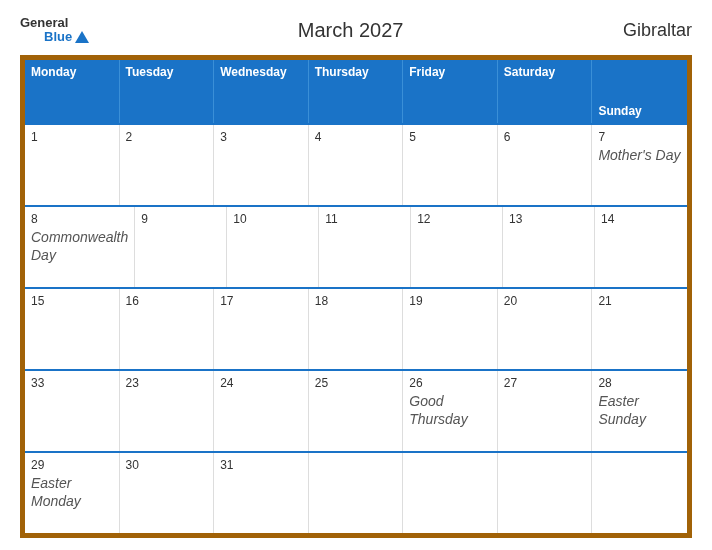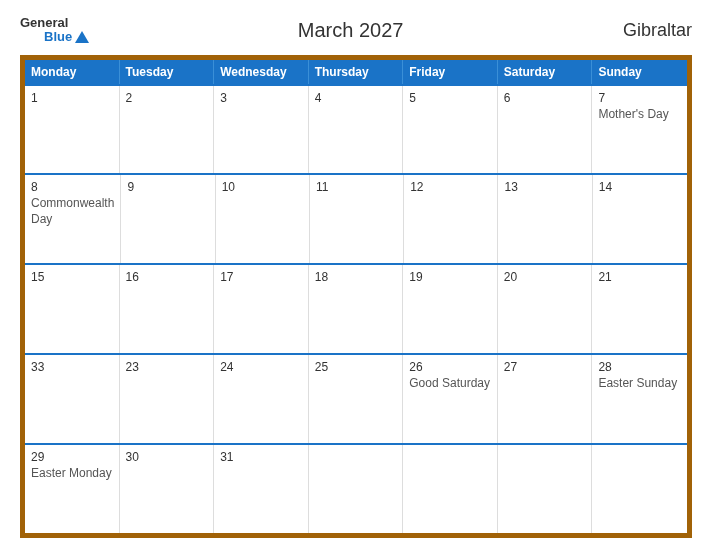--- a/index.html
+++ b/index.html
@@ -78,21 +78,21 @@
       grid-template-columns: repeat(7, 1fr);
       background: #1a73c7;
     }
     .cal-header-cell {
       color: #fff;
       font-size: 12px;
       font-weight: bold;
       padding: 5px 6px;
       border-right: 1px solid #3a8fd7;
     }
-    .cal-header-cell:last-child { border-right: none; }
+    .cal-header-cell:last-child { border-right: none; margin-top: 39px; }
     .cal-body {
       flex: 1;
       display: flex;
       flex-direction: column;
     }
     .cal-row {
       display: grid;
       grid-template-columns: repeat(7, 1fr);
       flex: 1;
       border-top: 2px solid #1a73c7;
@@ -106,23 +106,24 @@
       flex-direction: column;
     }
     .cal-cell:last-child { border-right: none; }
     .day-num {
       font-size: 12px;
       color: #333;
       font-weight: normal;
       margin-bottom: 2px;
     }
     .holiday {
-      font-size: 12px;
+      font-size: 14px;
       color: #555;
       line-height: 1.3;
+      font-style: italic;
     }
     .empty { background: #fff; }
   </style>
 </head>
 <body>
 
 <div class="page">
   <div class="header">
     <div class="logo">
       <span class="logo-general">General</span>
@@ -252,21 +253,21 @@
         <div class="cal-cell">
             <span class="day-num">24</span>
             <span class="holiday"></span>
           </div>
         <div class="cal-cell">
             <span class="day-num">25</span>
             <span class="holiday"></span>
           </div>
         <div class="cal-cell">
             <span class="day-num">26</span>
-            <span class="holiday">Good Saturday</span>
+            <span class="holiday">Good Thursday</span>
           </div>
         <div class="cal-cell">
             <span class="day-num">27</span>
             <span class="holiday"></span>
           </div>
         <div class="cal-cell">
             <span class="day-num">28</span>
             <span class="holiday">Easter Sunday</span>
           </div>
       </div>

